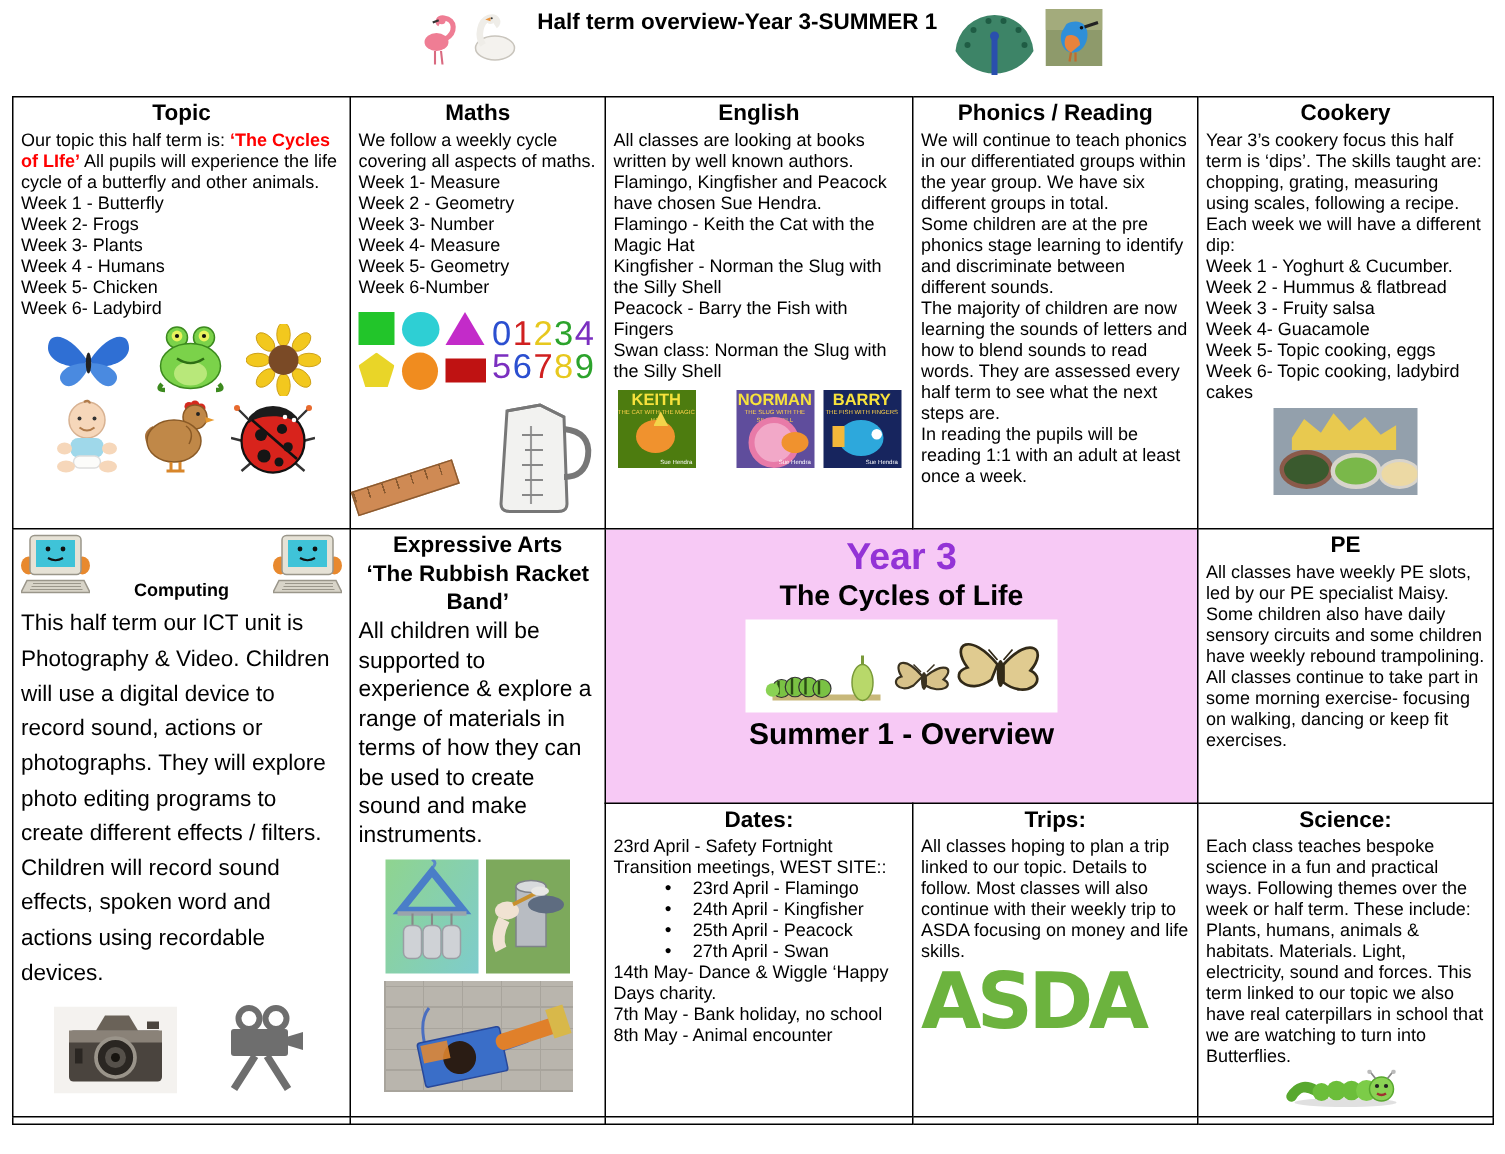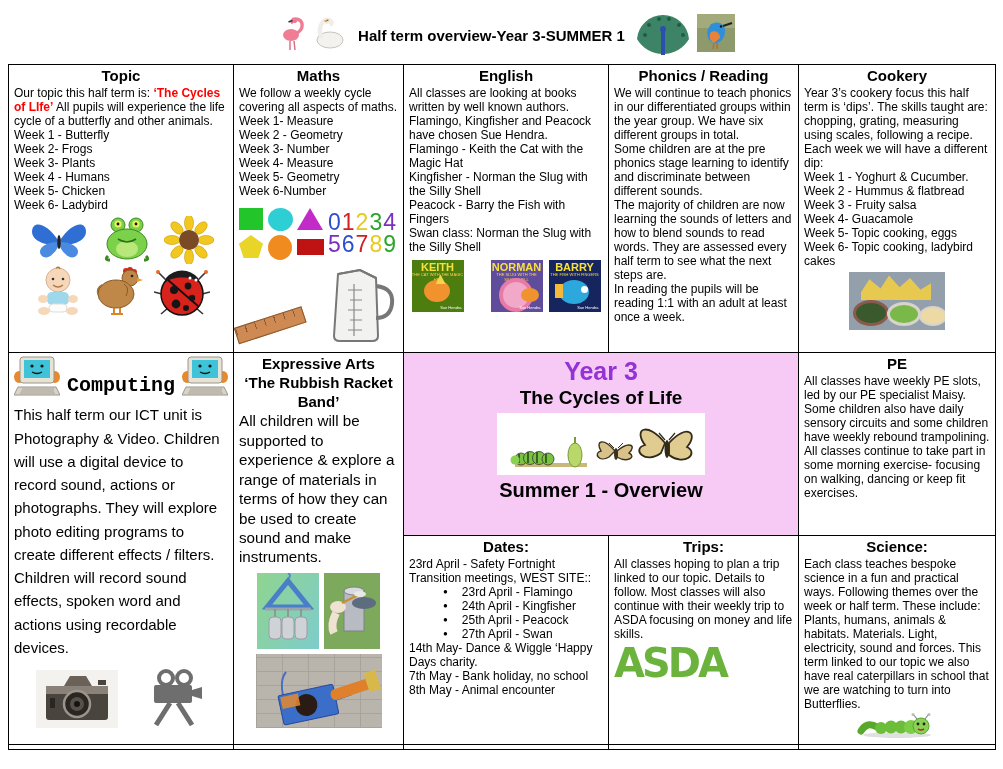--- a/index.html
+++ b/index.html
@@ -1,20 +1,20 @@
 <!DOCTYPE html>
 <html><head>
 <meta charset="utf-8">
 <style>
   html,body{margin:0;padding:0;background:#fff;}
   body{width:1003px;height:769px;font-family:"Liberation Sans",sans-serif;color:#000;overflow:hidden;}
   .page{position:relative;width:1003px;height:769px;}
 
   
-  .header{display:flex;align-items:center;justify-content:center;gap:6px;padding-top:6px;height:58px;padding-left:12px;}
+  .header{display:flex;justify-content:center;gap:6px;padding-top:6px;height:58px;padding-left:12px;}
   .page-title{font-weight:bold;font-size:15px;margin:0 4px;}
   .subtitle{text-align:center;font-style:italic;font-size:12.5px;margin:1px 0 3px 0;}
 
   
   table{border-collapse:collapse;margin-left:8px;width:987px;table-layout:fixed;}
   td{border:1.6px solid #000;vertical-align:top;padding:2px 5px;font-size:12px;line-height:1.17;}
   .cell-title{text-align:center;font-weight:bold;font-size:15px;line-height:1.25;}
   .red{color:#ff0000;font-weight:bold;}
   .r1 td{height:283px;}
   .r2 td{height:178px;}
@@ -60,21 +60,21 @@
   .blob{position:absolute;border-radius:50%;}
 
   
   .dips{width:96px;height:58px;margin:4px auto 0;position:relative;background:#93a0ac;overflow:hidden;}
   .chips{position:absolute;left:12px;top:2px;width:70px;height:26px;background:#e8c94f;clip-path:polygon(0 70%,12% 20%,28% 55%,40% 5%,55% 50%,70% 15%,85% 60%,100% 35%,100% 100%,0 100%);}
   .bowl{position:absolute;bottom:4px;border-radius:50%;}
 
   
   .comp-cell{font-size:15px;line-height:1.55;}
   .comp-head{display:flex;align-items:flex-end;justify-content:space-between;}
-  .comp-title{font-weight:bold;font-size:20px;padding-bottom:2px;font-family:Liberation Mono, monospace;}
+  .comp-title{font-weight:bold;font-size:12px;padding-bottom:2px;}
   .cam-row{display:flex;justify-content:center;align-items:center;gap:26px;margin-top:10px;}
 
   
   .expr-cell{font-size:15.2px;line-height:1.28;}
   .expr-t2{}
   .expr-photos{display:flex;gap:5px;justify-content:center;margin-top:6px;}
   .photo{overflow:hidden;position:relative;}
   .ph-chime{width:62px;height:76px;background:linear-gradient(120deg,#8fd48f,#7ecccc);}
   .ph-drum{width:56px;height:76px;background:#7da95c;}
   .ph-guitar{width:126px;height:74px;margin:5px auto 0;background:#b9b5ad;background-image:repeating-linear-gradient(0deg,#a8a49c 0 1px,transparent 1px 14px),repeating-linear-gradient(90deg,#a8a49c 0 1px,transparent 1px 26px);}
@@ -85,21 +85,21 @@
   .cyc{font-weight:bold;font-size:19px;margin-top:1px;}
   .ovw{font-weight:bold;font-size:20px;margin-top:4px;}
   .meta{width:208px;height:62px;background:#fff;margin:4px auto 0;}
 
   
   .dline{text-align:left;}
   .bullet{padding-left:34px;}
   .bullet::before{content:"\25CF";font-size:8px;vertical-align:2px;margin-right:14px;}
 
   
-  .asda{font-weight:800;font-size:40px;letter-spacing:-3px;color:#6cb33e;line-height:0.9;margin-top:4px;font-family:"DejaVu Sans",sans-serif;}
+  .asda{font-weight:800;font-size:52px;letter-spacing:-3px;color:#6cb33e;line-height:0.9;margin-top:4px;font-family:"DejaVu Sans",sans-serif;}
 
   
   .sci-cat{text-align:center;margin-top:2px;}
 </style>
 </head>
 <body>
 
 <div class="page">
 
   <div class="header">

